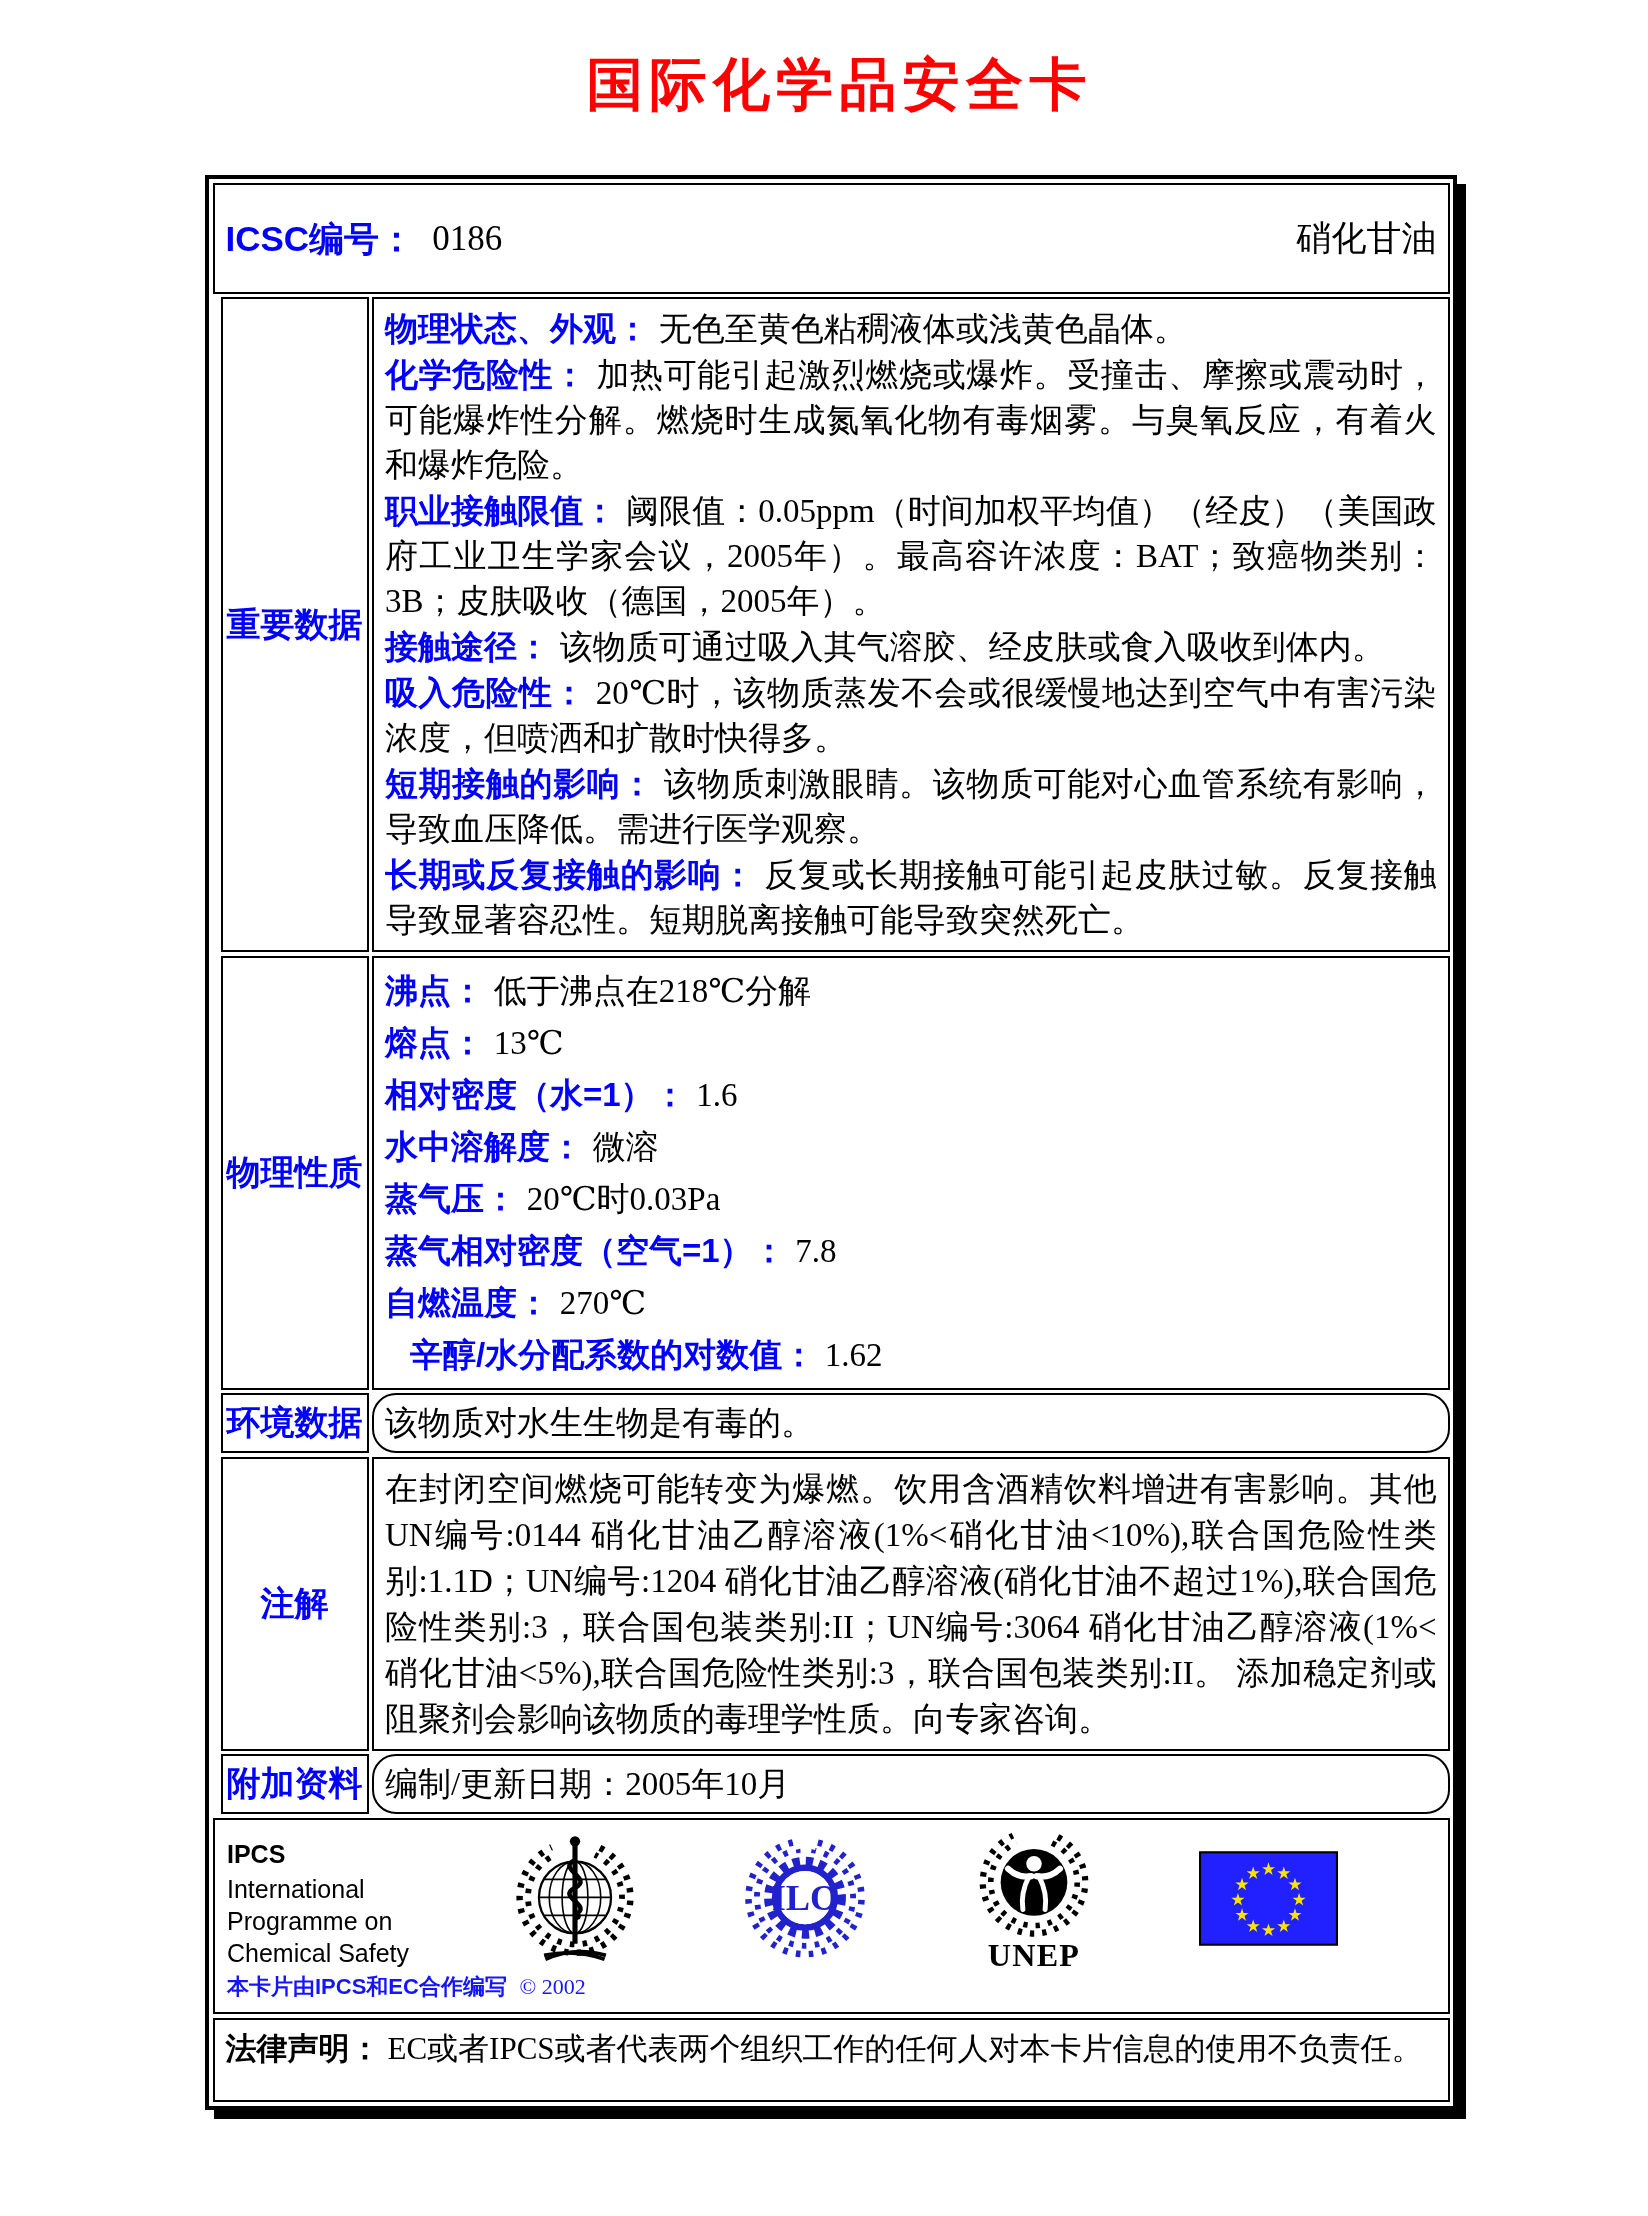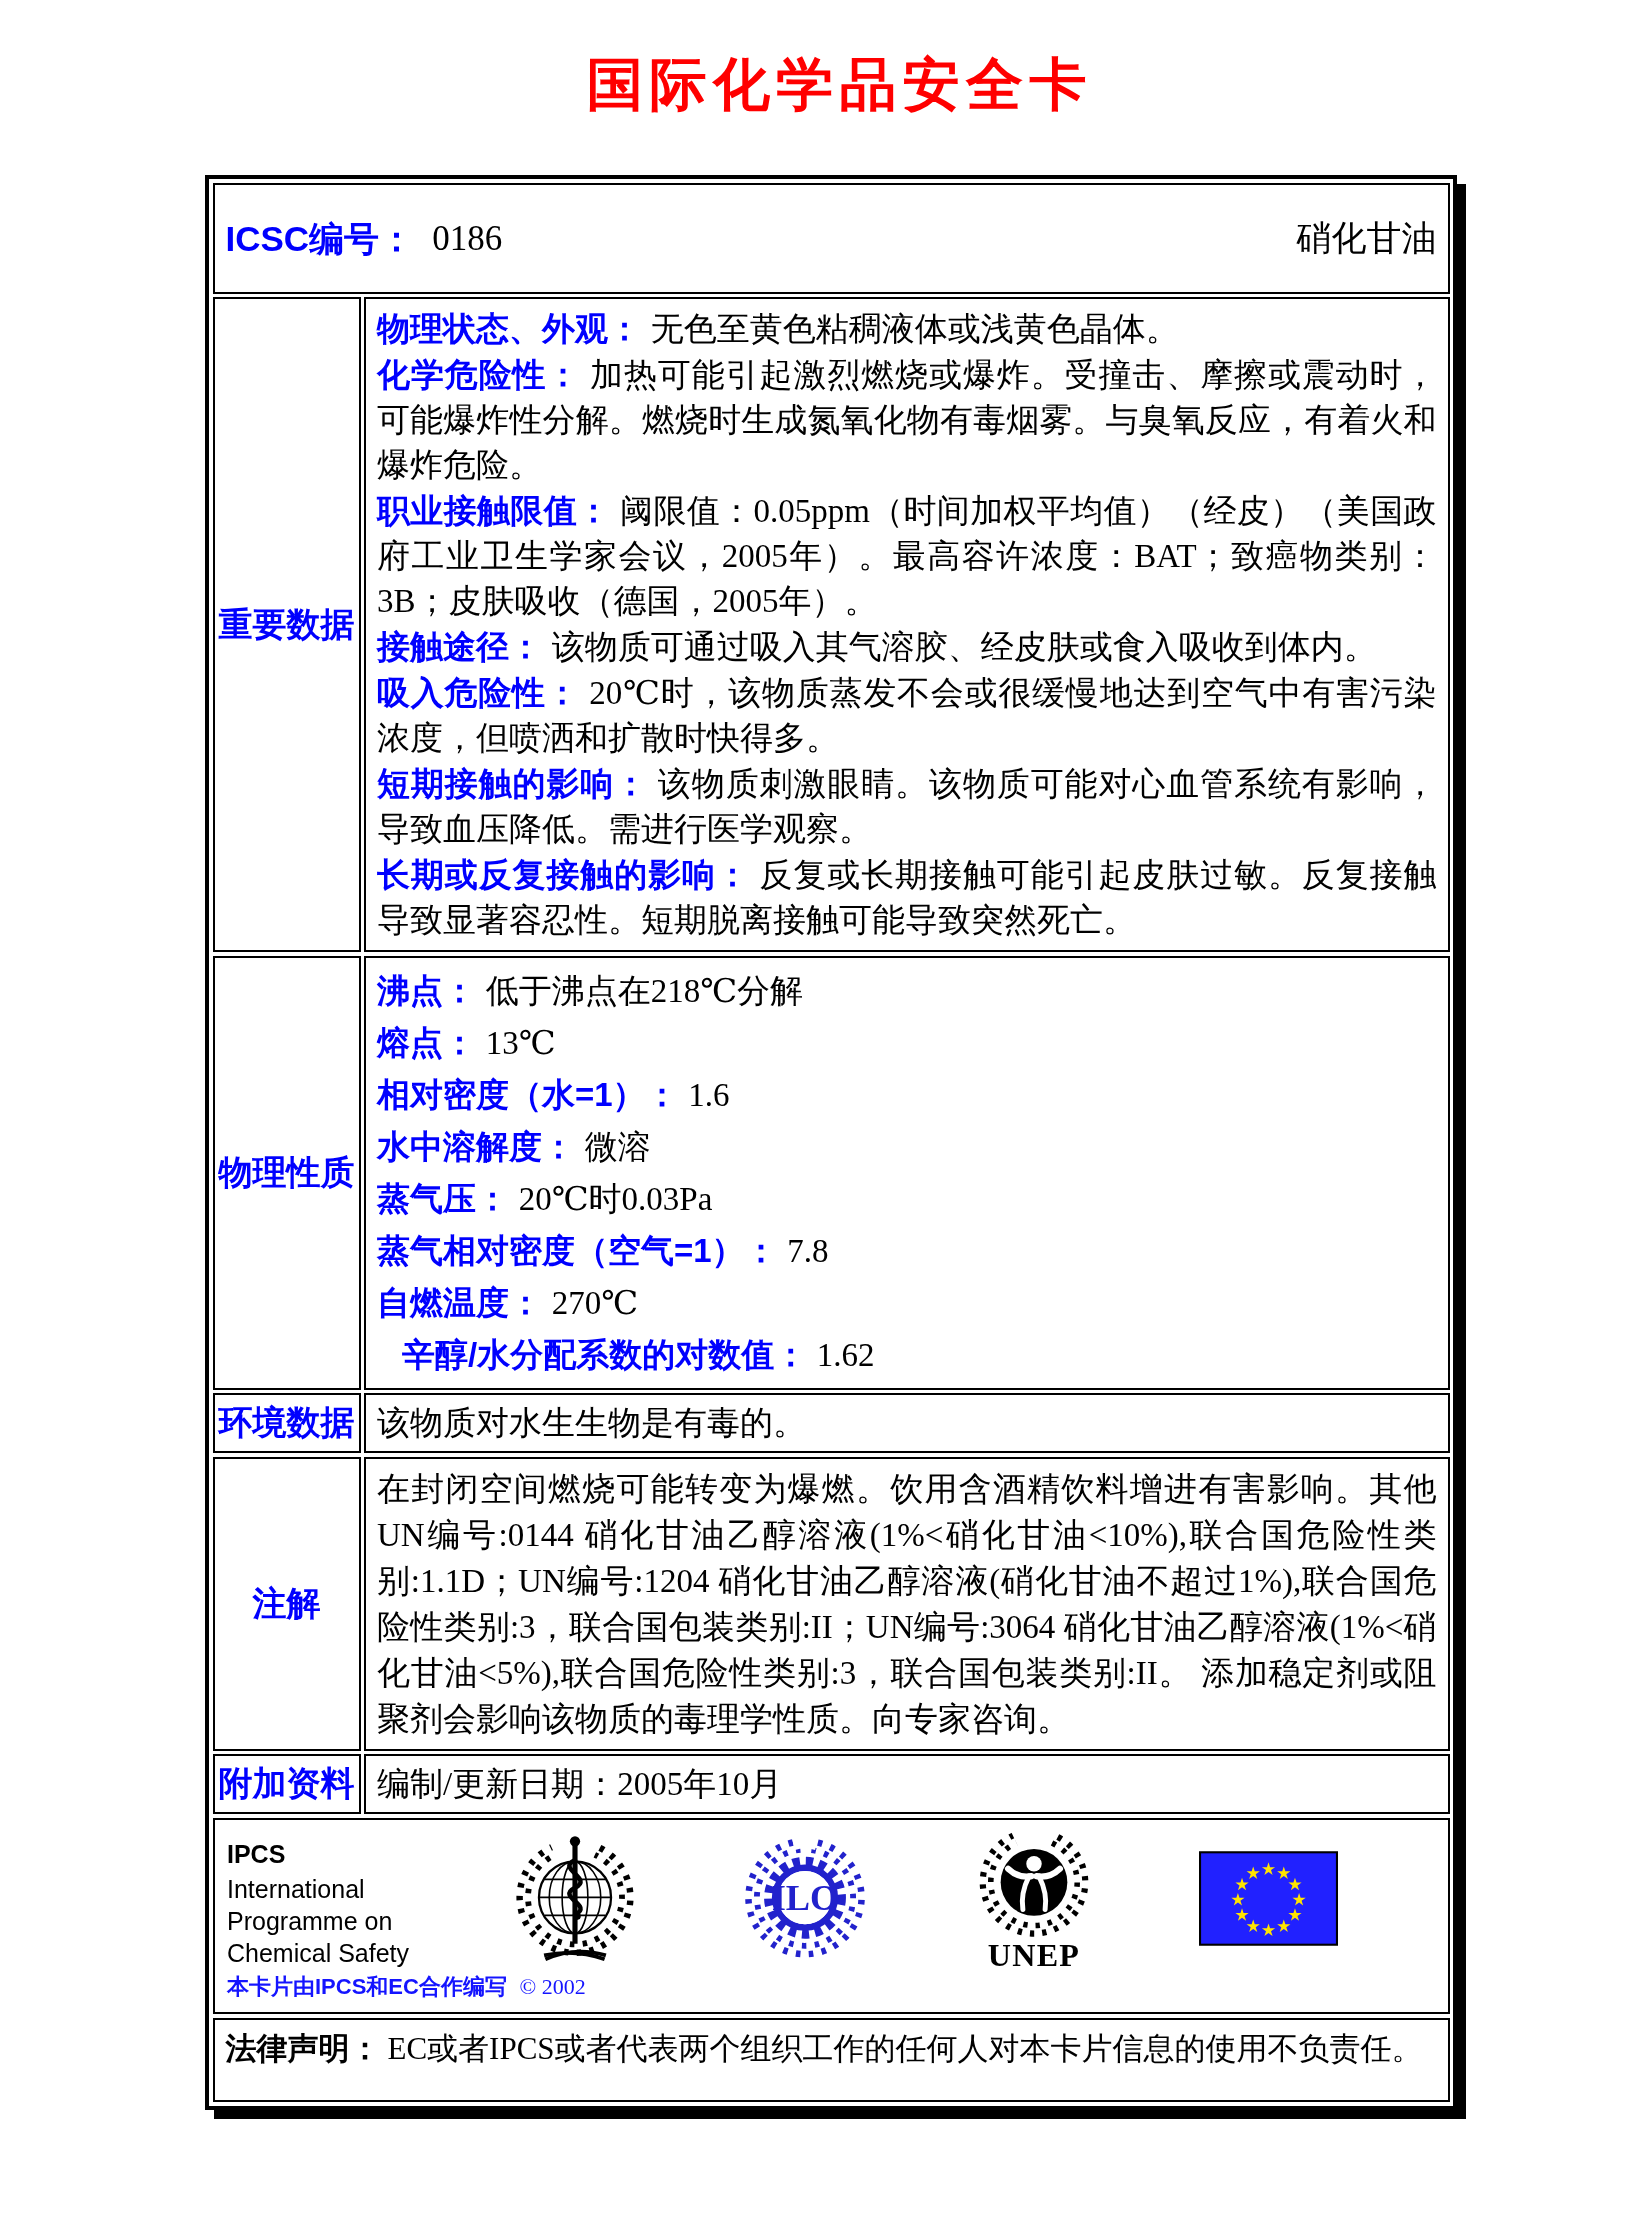--- a/index.html
+++ b/index.html
@@ -38,33 +38,33 @@
     font-family: "Liberation Sans", "DejaVu Sans", sans-serif;
     font-weight: bold; color: #0000fe; margin-right: 18px;
   }
   .header-cell .chem-name { margin-left: auto; }
 
   .label-cell {
     flex: 0 0 148px; width: 148px;
     display: flex; align-items: center; justify-content: center;
     text-align: center;
     font-family: Liberation Sans, sans-serif;
-    font-weight: bold; font-size: 34px; color: #0000fe;
+    font-weight: bold; font-size: 34px; color: #0000fe; margin-left: 8px;
   }
   .content-cell { flex: 1; padding: 7px 11px; font-size: 33px; }
 
   .para { line-height: 45px; text-align: justify; }
   .para .k, .kv .k {
     font-family: "Liberation Sans", "DejaVu Sans", sans-serif;
     font-weight: bold; color: #0000fe; margin-right: 9.7px;
   }
   .phys .kv { line-height: 51px; }
   .phys .kv:last-child { padding-left: 25px; }
   .notes-text { line-height: 46px; text-align: justify; }
-  .one-line { display: flex; align-items: center; min-height: 46px; line-height: 42px; }
+  .one-line { display: flex; align-items: center; min-height: 46px; line-height: 42px; border-radius: 24px; }
 
   .logos-cell { padding: 9.7px 12.5px 7px 12.5px; }
   .logos-strip {
     display: flex; align-items: center; justify-content: space-between;
     height: 139px; padding-right: 97px;
   }
   .ipcs-block { align-self: flex-start; padding-top: 5.6px; }
   .ipcs-title {
     font-family: "Liberation Sans", "DejaVu Sans", sans-serif;
     font-weight: bold; font-size: 25px; line-height: 38px;

